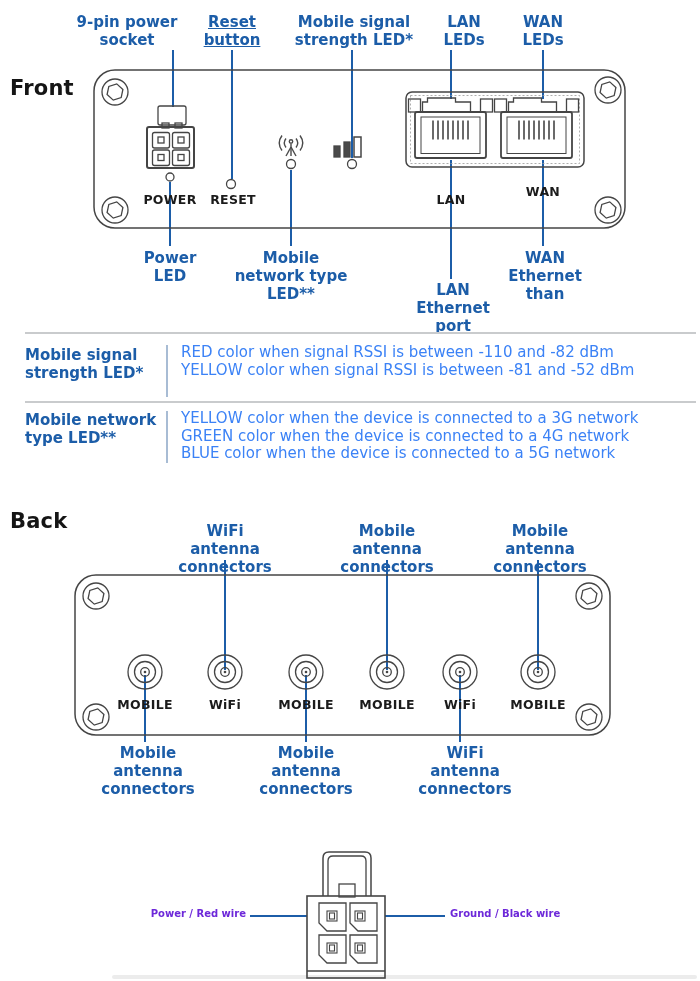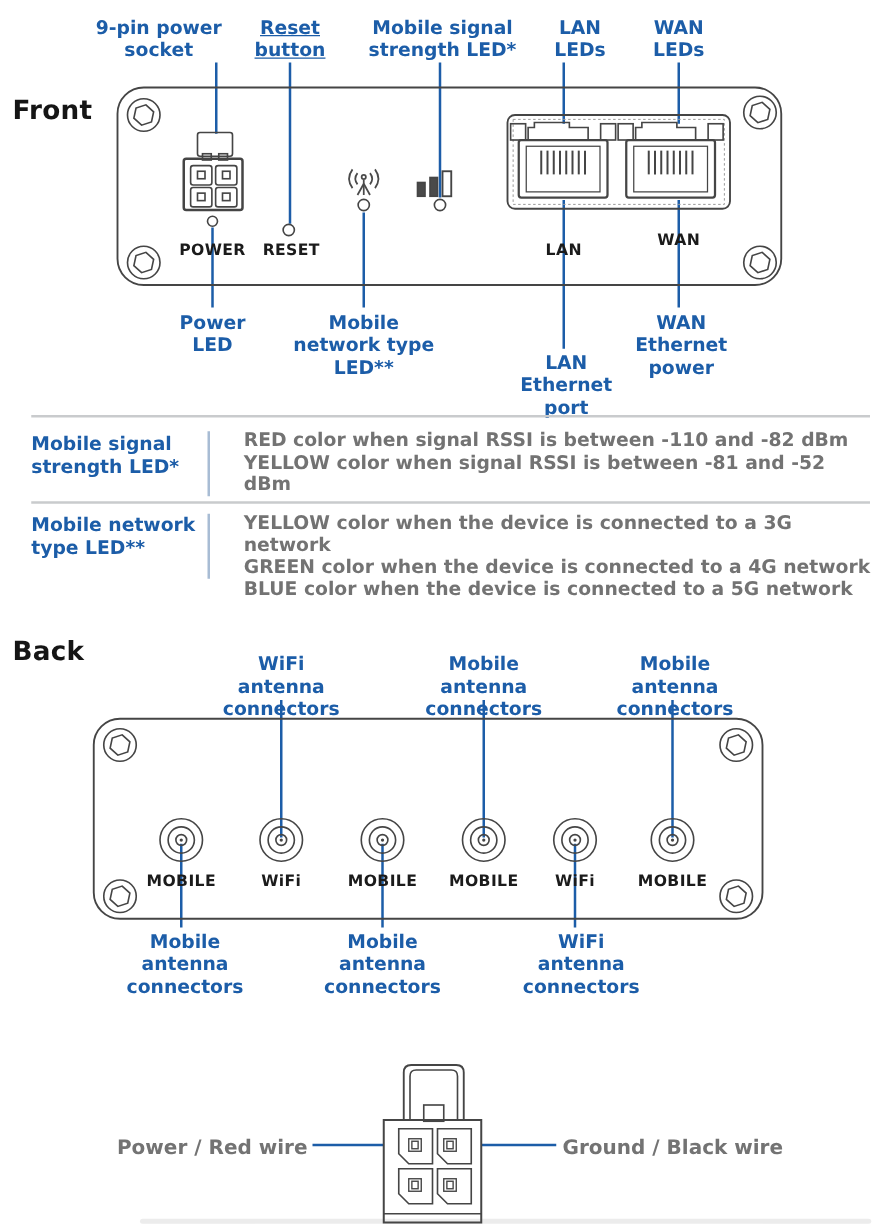--- a/index.html
+++ b/index.html
@@ -7,23 +7,23 @@
          font-family:"DejaVu Sans","Liberation Sans",sans-serif;}
   .heading{position:absolute;color:#151515;font-size:21px;font-weight:700;letter-spacing:.2px;}
   .blue-label{position:absolute;color:#1c5da8;font-size:15px;font-weight:600;line-height:18px;text-align:center;}
   .vline{position:absolute;width:2px;background:#1c5da8;}
   .hline-callout{position:absolute;height:2px;background:#1c5da8;}
   .port-label{position:absolute;color:#1b1b1b;font-size:12.5px;font-weight:700;transform:translateX(-50%);
               white-space:nowrap;letter-spacing:.3px;}
   .tbl-hline{position:absolute;height:2px;background:#c9cbcd;left:25px;right:4px;}
   .tbl-vline{position:absolute;width:2px;background:#a8bcd4;left:166px;height:52px;}
   .tbl-label{position:absolute;left:25px;width:132px;color:#1c5da8;font-size:15px;font-weight:600;line-height:17.5px;}
-  .tbl-desc{position:absolute;left:195px;width:505px;color:#737373;font-size:15px;font-weight:700;line-height:17.5px;}
+  .tbl-desc{position:absolute;left:181px;width:505px;color:#3b82f6;font-size:15px;font-weight:400;line-height:17.5px;}
   .tbl-desc span{display:block;}
-  .wire-label{position:absolute;color:#737373;font-size:16px;font-weight:700;white-space:nowrap;}
+  .wire-label{position:absolute;color:#6d28d9;font-size:10px;font-weight:700;white-space:nowrap;}
   .bottom-streak{position:absolute;left:112px;top:975px;width:585px;height:4px;background:#ececec;border-radius:2px;}
   svg.art{position:absolute;left:0;top:0;}
 </style>
 </head>
 <body>
 
 <div class="stage">
 
   <div class="heading" style="left:10px;top:76px;">Front</div>
 
@@ -40,21 +40,21 @@
   <div class="vline" style="left:542px;top:50px;height:49px;"></div>
 
   <div class="vline" style="left:169px;top:182px;height:64px;"></div>
   <div class="vline" style="left:290px;top:170px;height:76px;"></div>
   <div class="vline" style="left:450px;top:160px;height:119px;"></div>
   <div class="vline" style="left:542px;top:160px;height:86px;"></div>
 
   <div class="blue-label" style="left:138px;top:249px;width:64px;">Power LED</div>
   <div class="blue-label" style="left:227px;top:249px;width:128px;">Mobile network type LED**</div>
   <div class="blue-label" style="left:398px;top:281px;width:110px;">LAN Ethernet port</div>
-  <div class="blue-label" style="left:487px;top:249px;width:116px;">WAN Ethernet power</div>
+  <div class="blue-label" style="left:487px;top:249px;width:116px;">WAN Ethernet than</div>
 
   <div class="port-label" style="left:170px;top:192px;">POWER</div>
   <div class="port-label" style="left:233px;top:192px;">RESET</div>
   <div class="port-label" style="left:451px;top:192px;">LAN</div>
   <div class="port-label" style="left:543px;top:184px;">WAN</div>
 
   <div class="tbl-hline" style="top:332px;"></div>
   <div class="tbl-vline" style="top:345px;"></div>
   <div class="tbl-label" style="top:347px;">Mobile signal strength LED*</div>
   <div class="tbl-desc" style="top:344px;">

